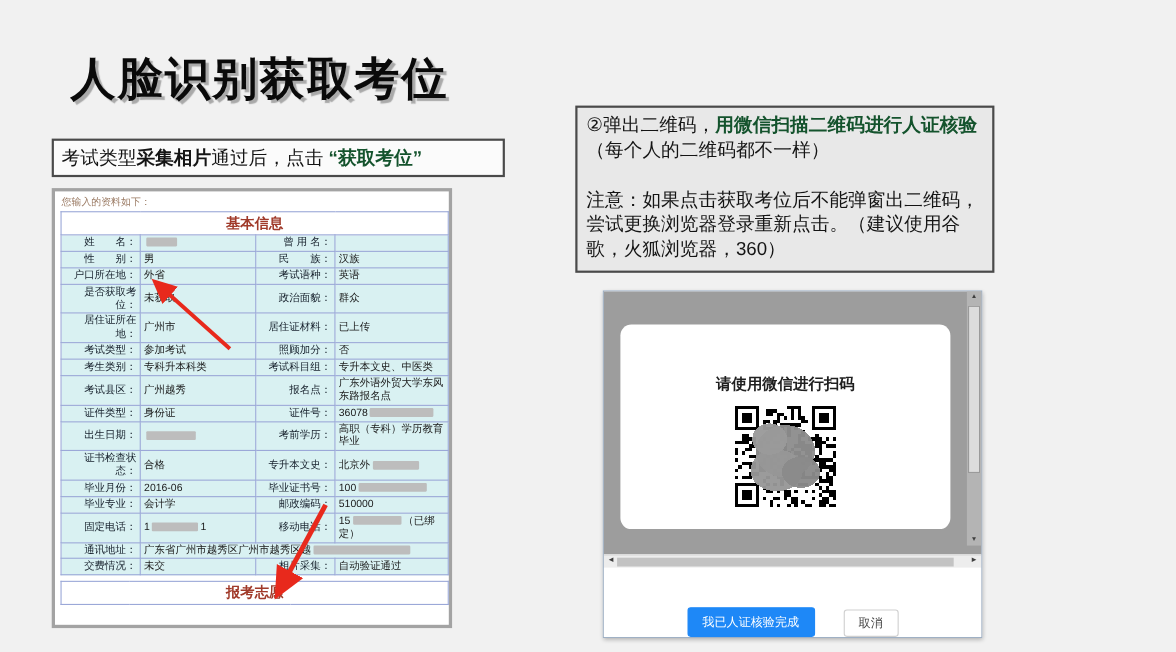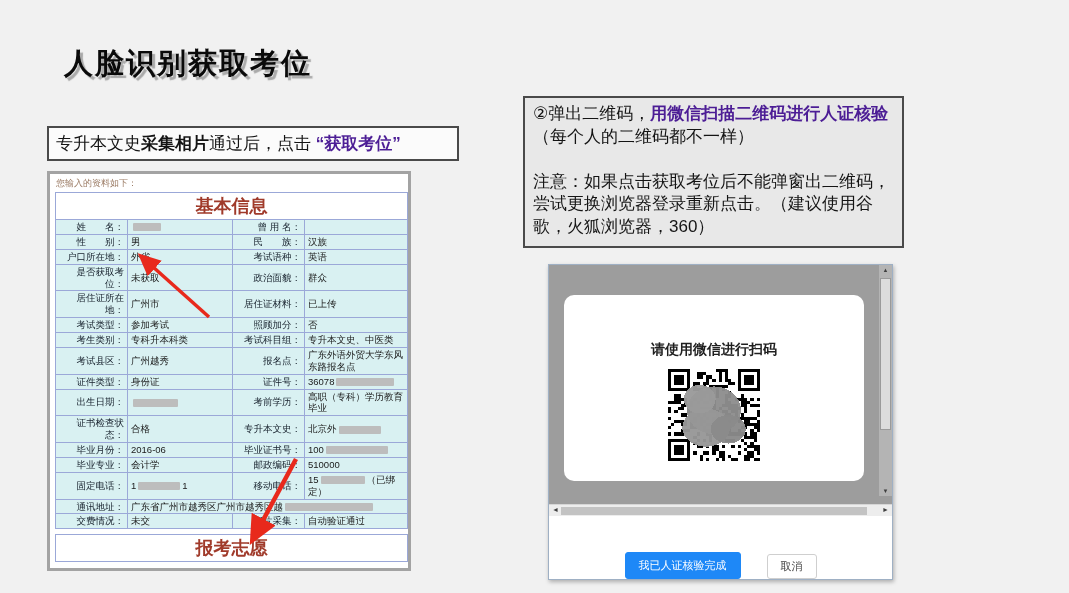--- a/index.html
+++ b/index.html
@@ -4,39 +4,39 @@
 <style>
   * { box-sizing: border-box; }
   html,body { margin:0; padding:0; }
   body {
     width:1069px; height:593px; position:relative; overflow:hidden;
     background:#f1f1f1; font-family:"Liberation Sans","DejaVu Sans",sans-serif;
   }
   
   .page-title {
     position:absolute; left:64px; top:44px; margin:0;
-    font-size:29px; font-weight:900; color:#0a0a0a; letter-spacing:2px;
+    font-size:41px; font-weight:900; color:#0a0a0a; letter-spacing:2px;
     text-shadow:3px 3px 1px #a9a9a9;
   }
   .step-box { position:absolute; border:2px solid #4a4a4a; color:#141414; }
   .step1 { left:47px; top:126px; width:412px; padding:4px 7px; font-size:17px; background:#fbfbfb; white-space:nowrap; }
   .step2 { left:523px; top:96px; width:381px; padding:5px 8px 7px 8px; font-size:17px; line-height:1.33; background:#e8e8e8; }
   .b  { font-weight:bold; }
-  .rb { font-weight:bold; color:#4c1d95; }
+  .rb { font-weight:bold; color:#14532d; }
 
   
   .form-panel {
     position:absolute; left:47px; top:171px; width:364px; height:400px;
     background:#ffffff; border:3px solid #a3a3a3; padding:3px 5px;
   }
   .intro { font-size:9px; color:#9b7b64; margin:0 0 2px 1px; }
   table.basic, table.vol { border-collapse:collapse; width:352px; table-layout:fixed; }
   table.basic th, table.vol th.ttl {
     background:#fff; border:1px solid #9ba8d8; color:#a03a2a;
-    font-size:18px; font-weight:bold; padding:1px; text-align:center;
+    font-size:13px; font-weight:bold; padding:1px; text-align:center;
   }
   table.basic td, table.vol td {
     border:1px solid #9ba8d8; background:#d9f1f2; color:#1a1a1a;
     font-size:9.5px; line-height:1.25; padding:1px 3px; vertical-align:middle;
   }
   table.basic td.lab { text-align:right; color:#16202c; }
   .redact { display:inline-block; height:8px; background:#bdbdbd; border-radius:1px; vertical-align:middle; margin:0 2px; }
   table.vol { margin-top:5px; }
 
   
@@ -63,21 +63,21 @@
   .harrow { position:absolute; top:1px; font-size:7px; color:#3f3f3f; }
   .dlg-footer { flex:1; display:flex; align-items:flex-end; justify-content:center; gap:26px; background:#fff; }
   .btn-primary { font-family:inherit; background:#1e88f7; color:#fff; border:1px solid #1e88f7; border-radius:3px; font-size:11px; padding:5px 13px; cursor:pointer; }
   .btn-secondary { font-family:inherit; background:#fff; color:#444; border:1px solid #cfcfcf; border-radius:3px; font-size:11px; padding:4px 13px; cursor:pointer; }
 </style>
 </head>
 <body>
 
 <h1 class="page-title">人脸识别获取考位</h1>
 
-<div class="step-box step1"><span>专升本文史</span><span class="b">采集相片</span><span>通过后，点击 </span><span class="rb">“获取考位”</span></div>
+<div class="step-box step1"><span>考试类型</span><span class="b">采集相片</span><span>通过后，点击 </span><span class="rb">“获取考位”</span></div>
 <div class="step-box step2"><span>②弹出二维码，</span><span class="rb">用微信扫描二维码进行人证核验</span><span>（每个人的二维码都不一样）</span><br><br><span>注意：如果点击获取考位后不能弹窗出二维码，尝试更换浏览器登录重新点击。（建议使用谷歌，火狐浏览器，360）</span></div>
 
 <div class="form-panel">
   <div class="intro">您输入的资料如下：</div>
 
   <table class="basic">
     <colgroup>
         <col style="width:72px">
         <col style="width:105px">
         <col style="width:72px">

